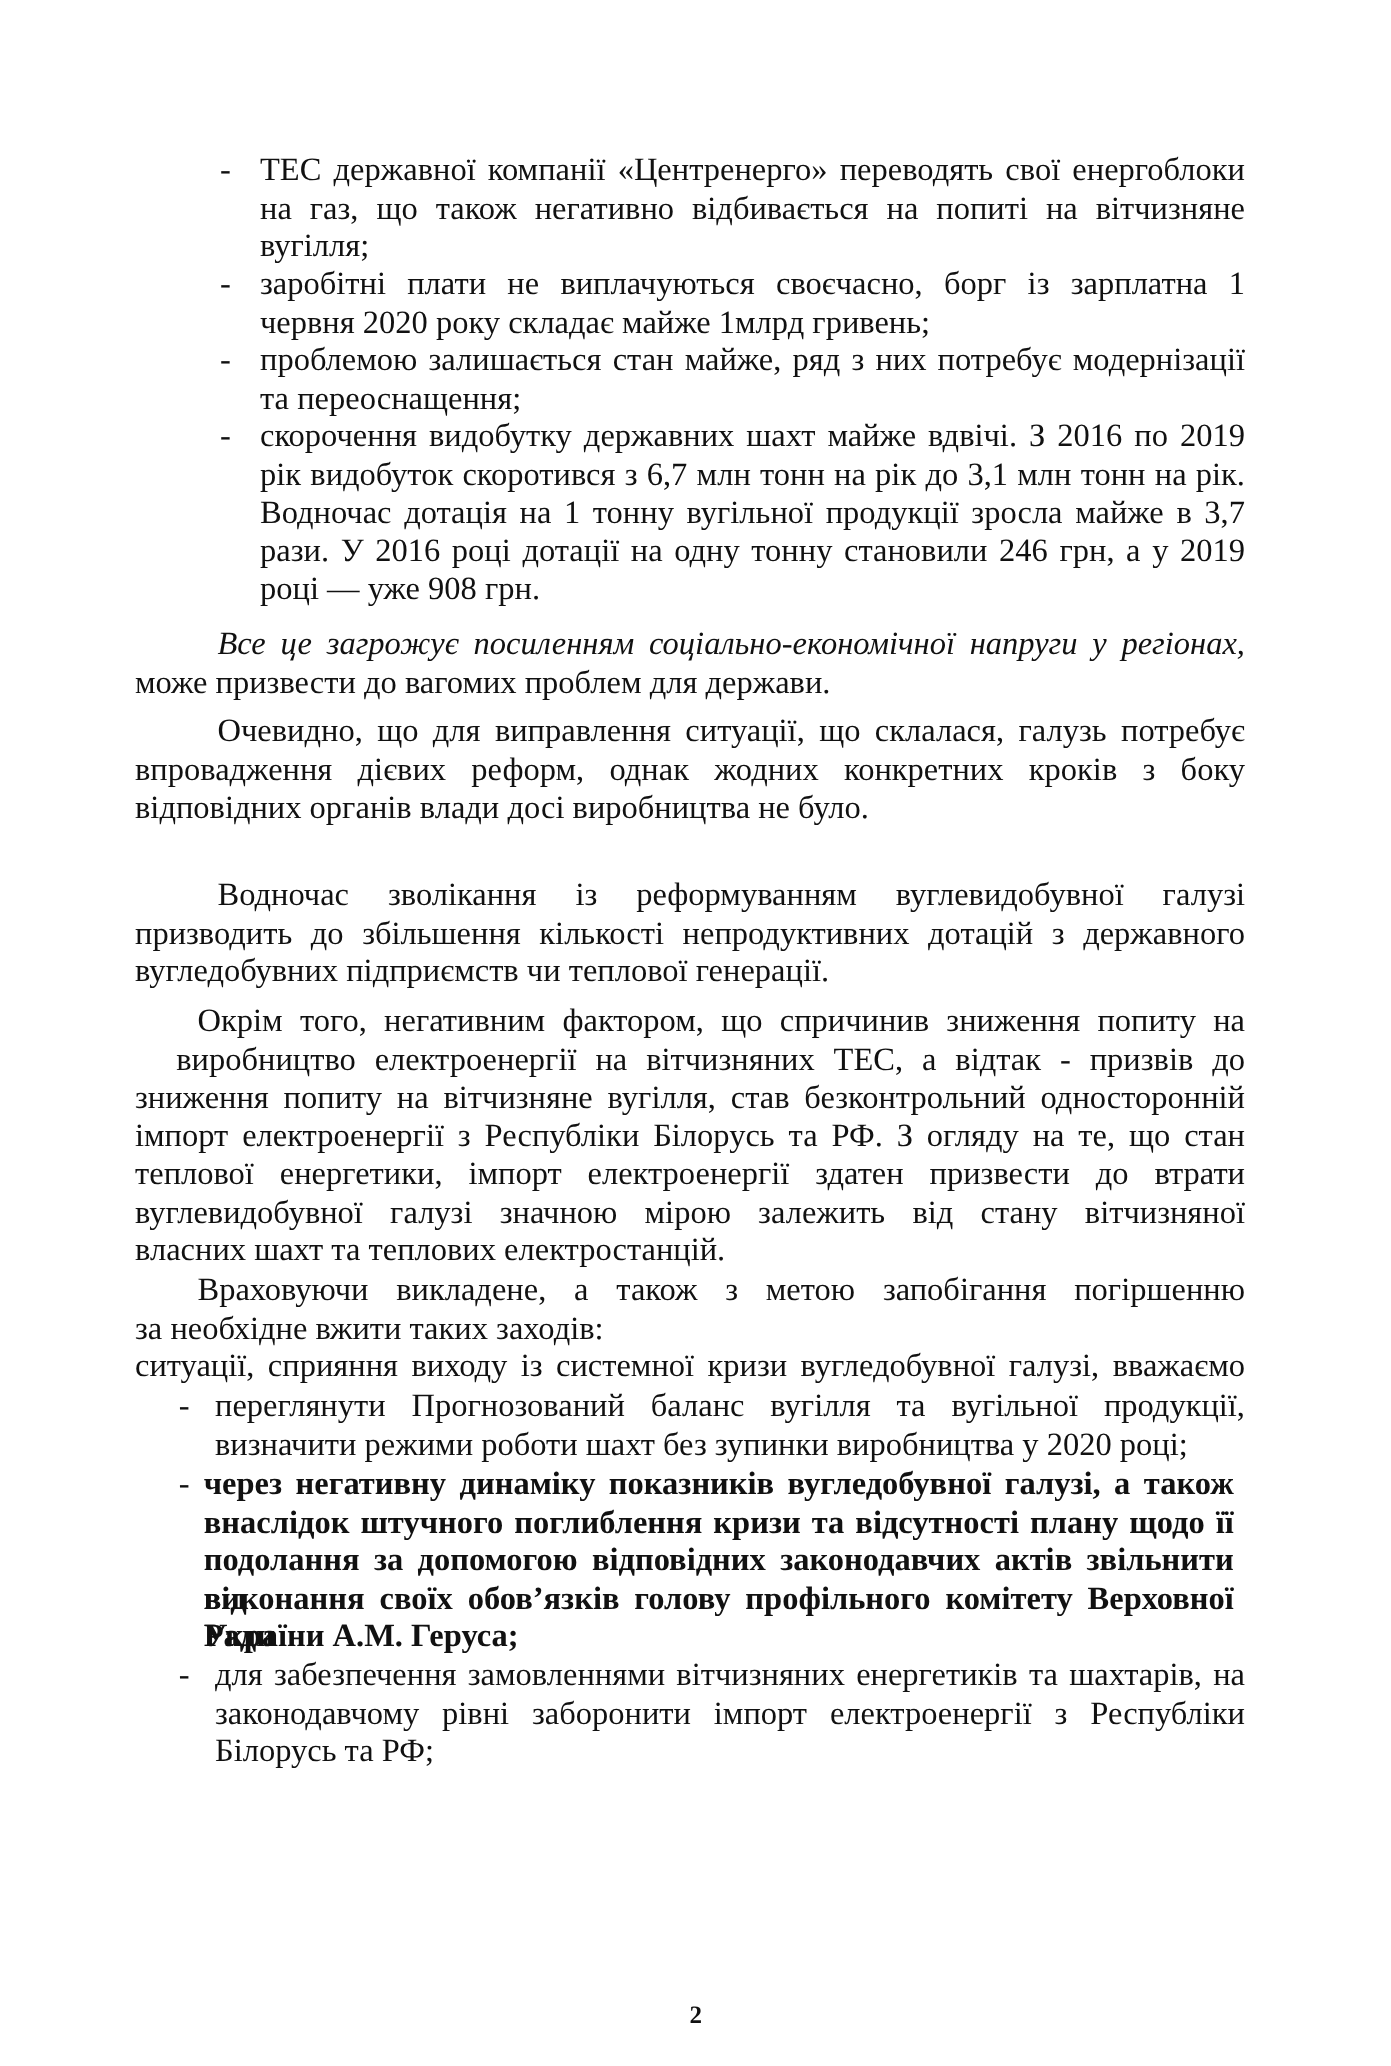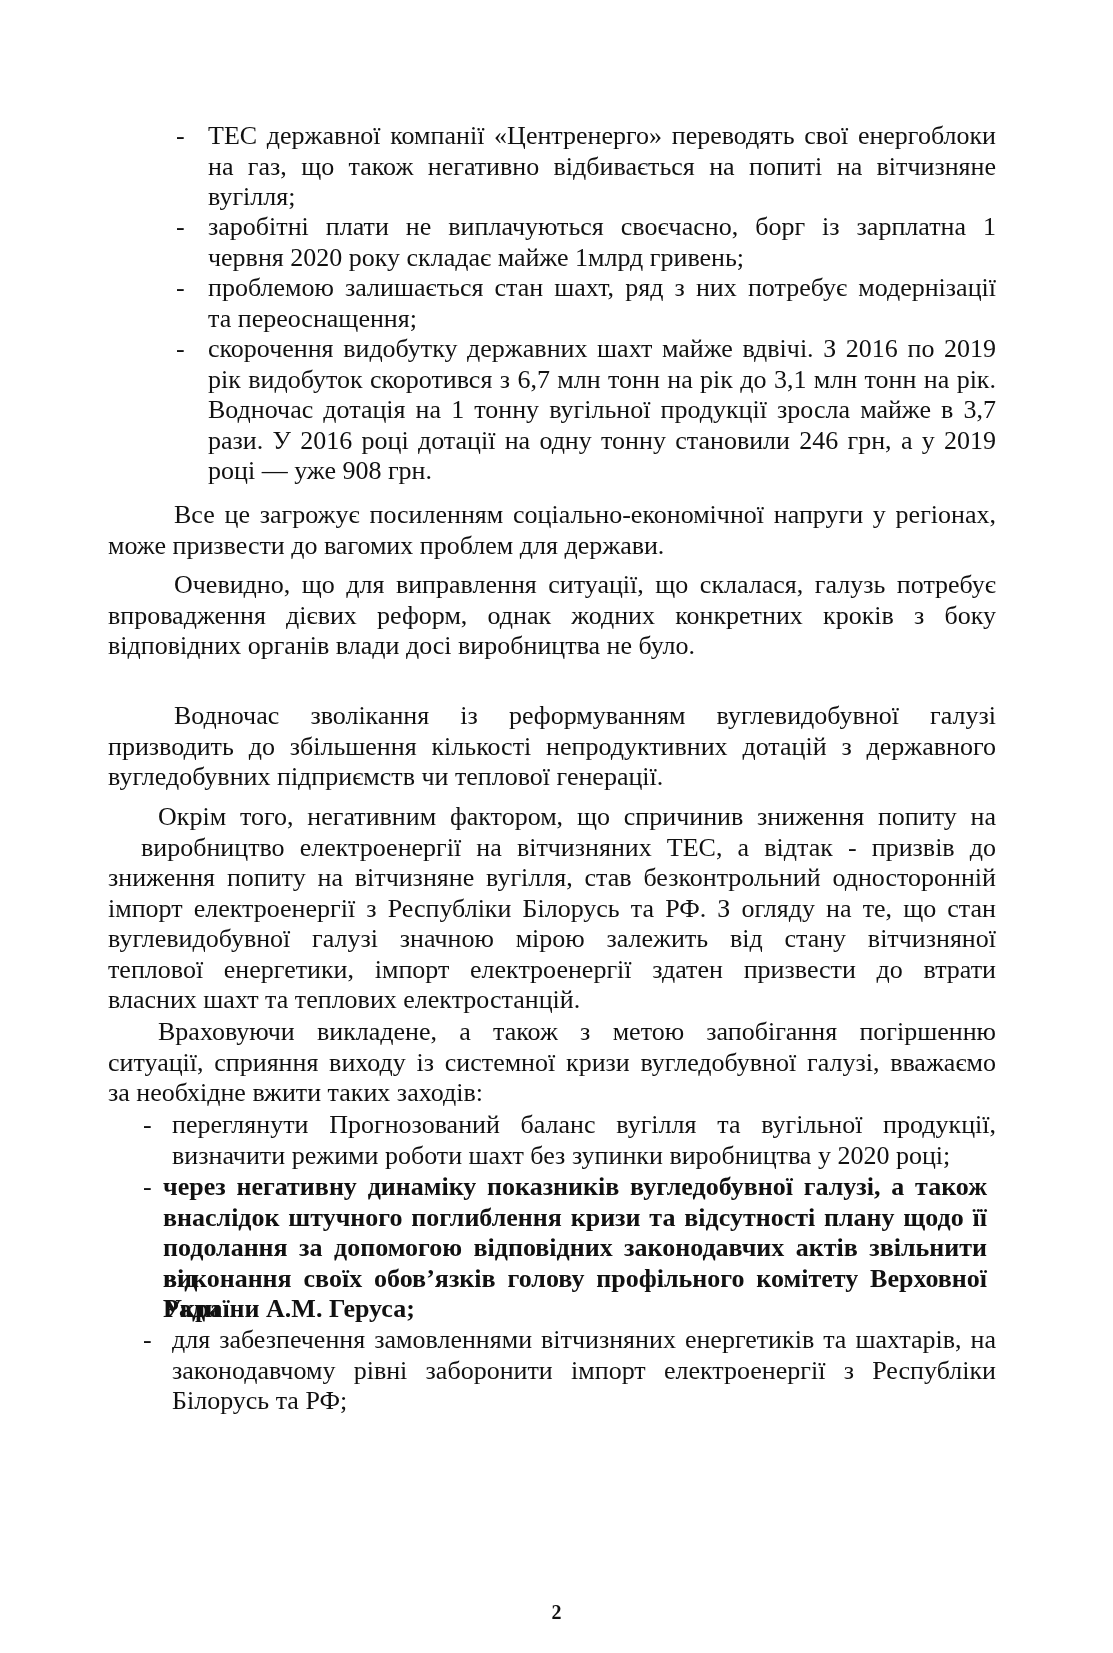--- a/index.html
+++ b/index.html
@@ -73,65 +73,65 @@
     </div>
 
     <div class="dash" style="left:176px; top:212px;">-</div>
     <div class="item-text" style="left:208px; top:212px; width:788px;">
       <span class="line" style="white-space: normal;">заробітні плати не виплачуються своєчасно, борг із зарплатна 1</span>
       <span class="line last">червня 2020 року складає майже 1млрд гривень;</span>
     </div>
 
     <div class="dash" style="left:176px; top:273px;">-</div>
     <div class="item-text" style="left:208px; top:273px; width:788px;">
-      <span class="line" style="white-space: normal;">проблемою залишається стан шахт, ряд з них потребує модернізації</span>
+      <span class="line" style="white-space: normal;">проблемою залишається стан майже, ряд з них потребує модернізації</span>
       <span class="line last">та переоснащення;</span>
     </div>
 
     <div class="dash" style="left:176px; top:334px;">-</div>
     <div class="item-text" style="left:208px; top:334px; width:788px;">
       <span class="line" style="white-space: normal;">скорочення видобутку державних шахт майже вдвічі. З 2016 по 2019</span>
       <span class="line" style="white-space: normal;">рік видобуток скоротився з 6,7 млн тонн на рік до 3,1 млн тонн на рік.</span>
       <span class="line" style="white-space: normal;">Водночас дотація на 1 тонну вугільної продукції зросла майже в 3,7</span>
       <span class="line" style="white-space: normal;">рази. У 2016 році дотації на одну тонну становили 246 грн, а у 2019</span>
       <span class="line last">році — уже 908 грн.</span>
     </div>
   </div>
 
   <div class="para" style="left:108px; top:500px; width:888px;">
-    <span class="line" style="padding-left: 66px; white-space: normal;">Все це загрожує посиленням соціально-економічної напруги у регіонах,</span>
+    <span class="line" style="padding-left: 66px; white-space: normal; font-style: italic;">Все це загрожує посиленням соціально-економічної напруги у регіонах,</span>
     <span class="line last">може призвести до вагомих проблем для держави.</span>
   </div>
 
   <div class="para" style="left:108px; top:570px; width:888px;">
     <span class="line" style="padding-left: 66px; white-space: normal;">Очевидно, що для виправлення ситуації, що склалася, галузь потребує</span>
     <span class="line" style="white-space: normal;">впровадження дієвих реформ, однак жодних конкретних кроків з боку</span>
     <span class="line last">відповідних органів влади досі виробництва не було.</span>
   </div>
 
   <div class="para" style="left:108px; top:671px; width:888px;margin-top:30px;">
     <span class="line" style="padding-left: 66px; white-space: normal;">Водночас зволікання із реформуванням вуглевидобувної галузі</span>
     <span class="line" style="white-space: normal;">призводить до збільшення кількості непродуктивних дотацій з державного</span>
     <span class="line last">вугледобувних підприємств чи теплової генерації.</span>
   </div>
 
   <div class="para" style="left:108px; top:802px; width:888px;">
     <span class="line" style="padding-left: 50px; white-space: normal;">Окрім того, негативним фактором, що спричинив зниження попиту на</span>
     <span class="line" style="white-space: normal; margin-left: 33px;">виробництво електроенергії на вітчизняних ТЕС, а відтак - призвів до</span>
     <span class="line" style="white-space: normal;">зниження попиту на вітчизняне вугілля, став безконтрольний односторонній</span>
     <span class="line" style="white-space: normal;">імпорт електроенергії з Республіки Білорусь та РФ. З огляду на те, що стан</span>
+    <span class="line" style="white-space: normal;">теплової енергетики, імпорт електроенергії здатен призвести до втрати</span>
     <span class="line" style="white-space: normal;">вуглевидобувної галузі значною мірою залежить від стану вітчизняної</span>
-    <span class="line" style="white-space: normal;">теплової енергетики, імпорт електроенергії здатен призвести до втрати</span>
     <span class="line last">власних шахт та теплових електростанцій.</span>
   </div>
 
   <div class="para" style="left:108px; top:1017px; width:888px;">
     <span class="line" style="padding-left: 50px; white-space: normal;">Враховуючи викладене, а також з метою запобігання погіршенню</span>
+    <span class="line last">за необхідне вжити таких заходів:</span>
     <span class="line" style="white-space: normal;">ситуації, сприяння виходу із системної кризи вугледобувної галузі, вважаємо</span>
-    <span class="line last">за необхідне вжити таких заходів:</span>
   </div>
 
   <div>
 
     <div class="dash" style="left:143px; top:1110px;">-</div>
     <div class="item-text" style="left:172px; top:1110px; width:824px;">
       <span class="line" style="white-space: normal;">переглянути Прогнозований баланс вугілля та вугільної продукції,</span>
       <span class="line last">визначити режими роботи шахт без зупинки виробництва у 2020 році;</span>
     </div>
 

